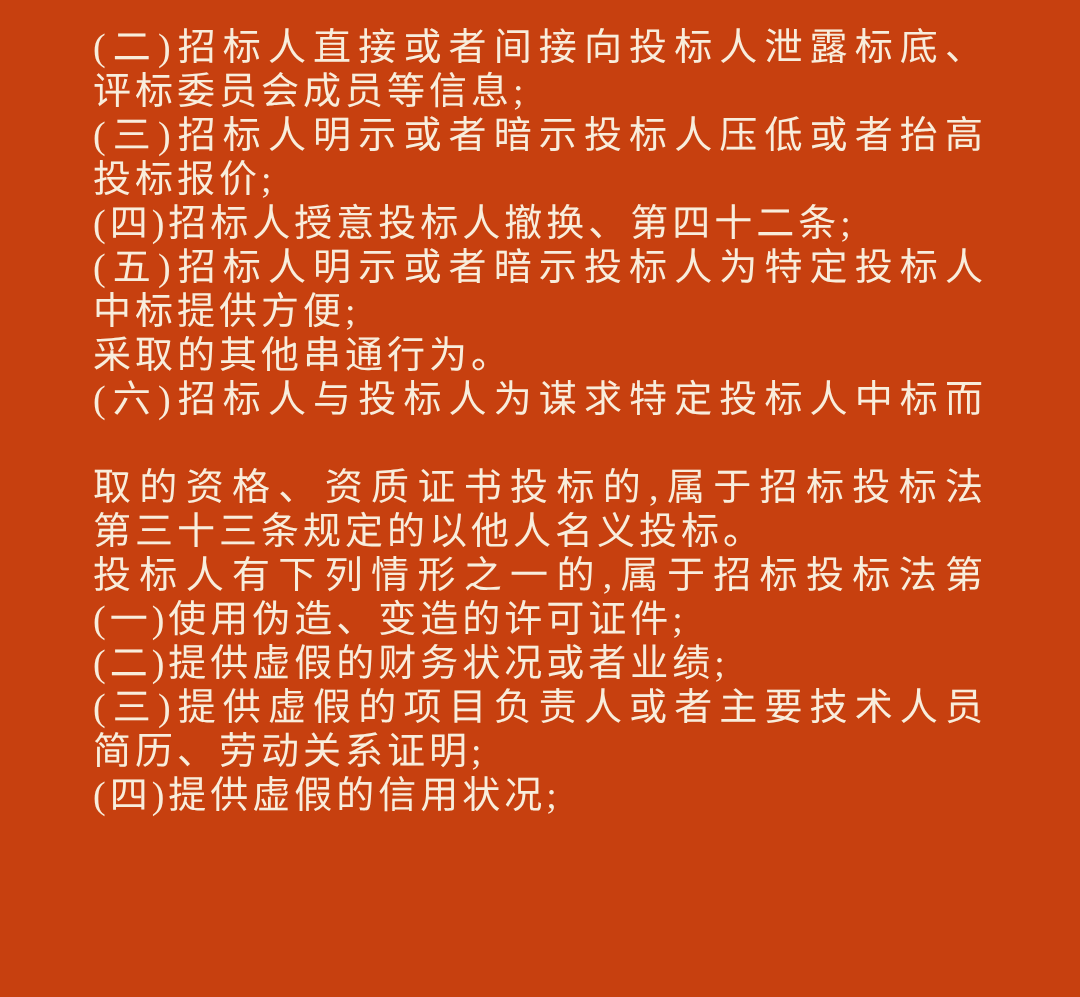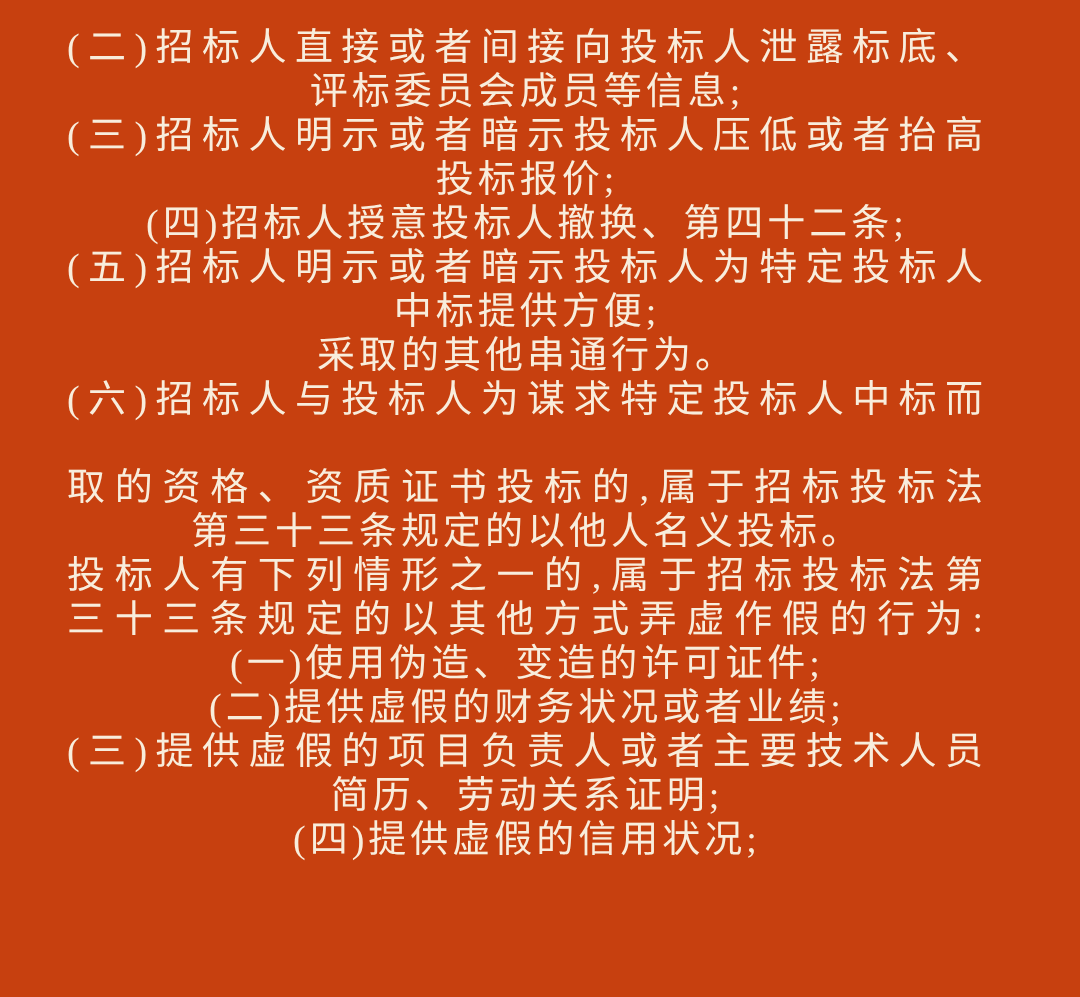--- a/index.html
+++ b/index.html
@@ -10,30 +10,30 @@
   html, body {
     background: #ffffff;
     font-family: "Liberation Serif", "DejaVu Serif", serif;
   }
   .page {
     position: relative;
     width: 1080px;
     height: 997px;
     background: var(--bg-color);
     overflow: hidden;
-    padding: 25px 93px 0 67px;
+    padding: 25px 93px 0 93px;
   }
   .line {
     min-height: 44px;
     line-height: 44px;
     font-size: 38px;
     letter-spacing: 4px;
     color: var(--text-color);
     white-space: nowrap;
-    text-align: center;
+    text-align: left;
     font-weight: 400;
   }
   .line.full {
     white-space: normal;
     text-align: justify;
     text-align-last: justify;
     text-justify: inter-character;
   }
   .line.blank { min-height: 44px; }
 </style>
@@ -47,19 +47,18 @@
   <div class="line">投标报价;</div>
   <div class="line">(四)招标人授意投标人撤换、第四十二条;</div>
   <div class="line full">(五)招标人明示或者暗示投标人为特定投标人</div>
   <div class="line">中标提供方便;</div>
   <div class="line">采取的其他串通行为。</div>
   <div class="line full">(六)招标人与投标人为谋求特定投标人中标而</div>
   <div class="line blank"></div>
   <div class="line full">取的资格、资质证书投标的,属于招标投标法</div>
   <div class="line">第三十三条规定的以他人名义投标。</div>
   <div class="line full">投标人有下列情形之一的,属于招标投标法第</div>
-  <div class="line full">三十三条规定的以其他方式弄虚作假的行为:</div>
   <div class="line">(一)使用伪造、变造的许可证件;</div>
   <div class="line">(二)提供虚假的财务状况或者业绩;</div>
   <div class="line full">(三)提供虚假的项目负责人或者主要技术人员</div>
   <div class="line">简历、劳动关系证明;</div>
   <div class="line">(四)提供虚假的信用状况;</div>
 </div>
 
 </body></html>

